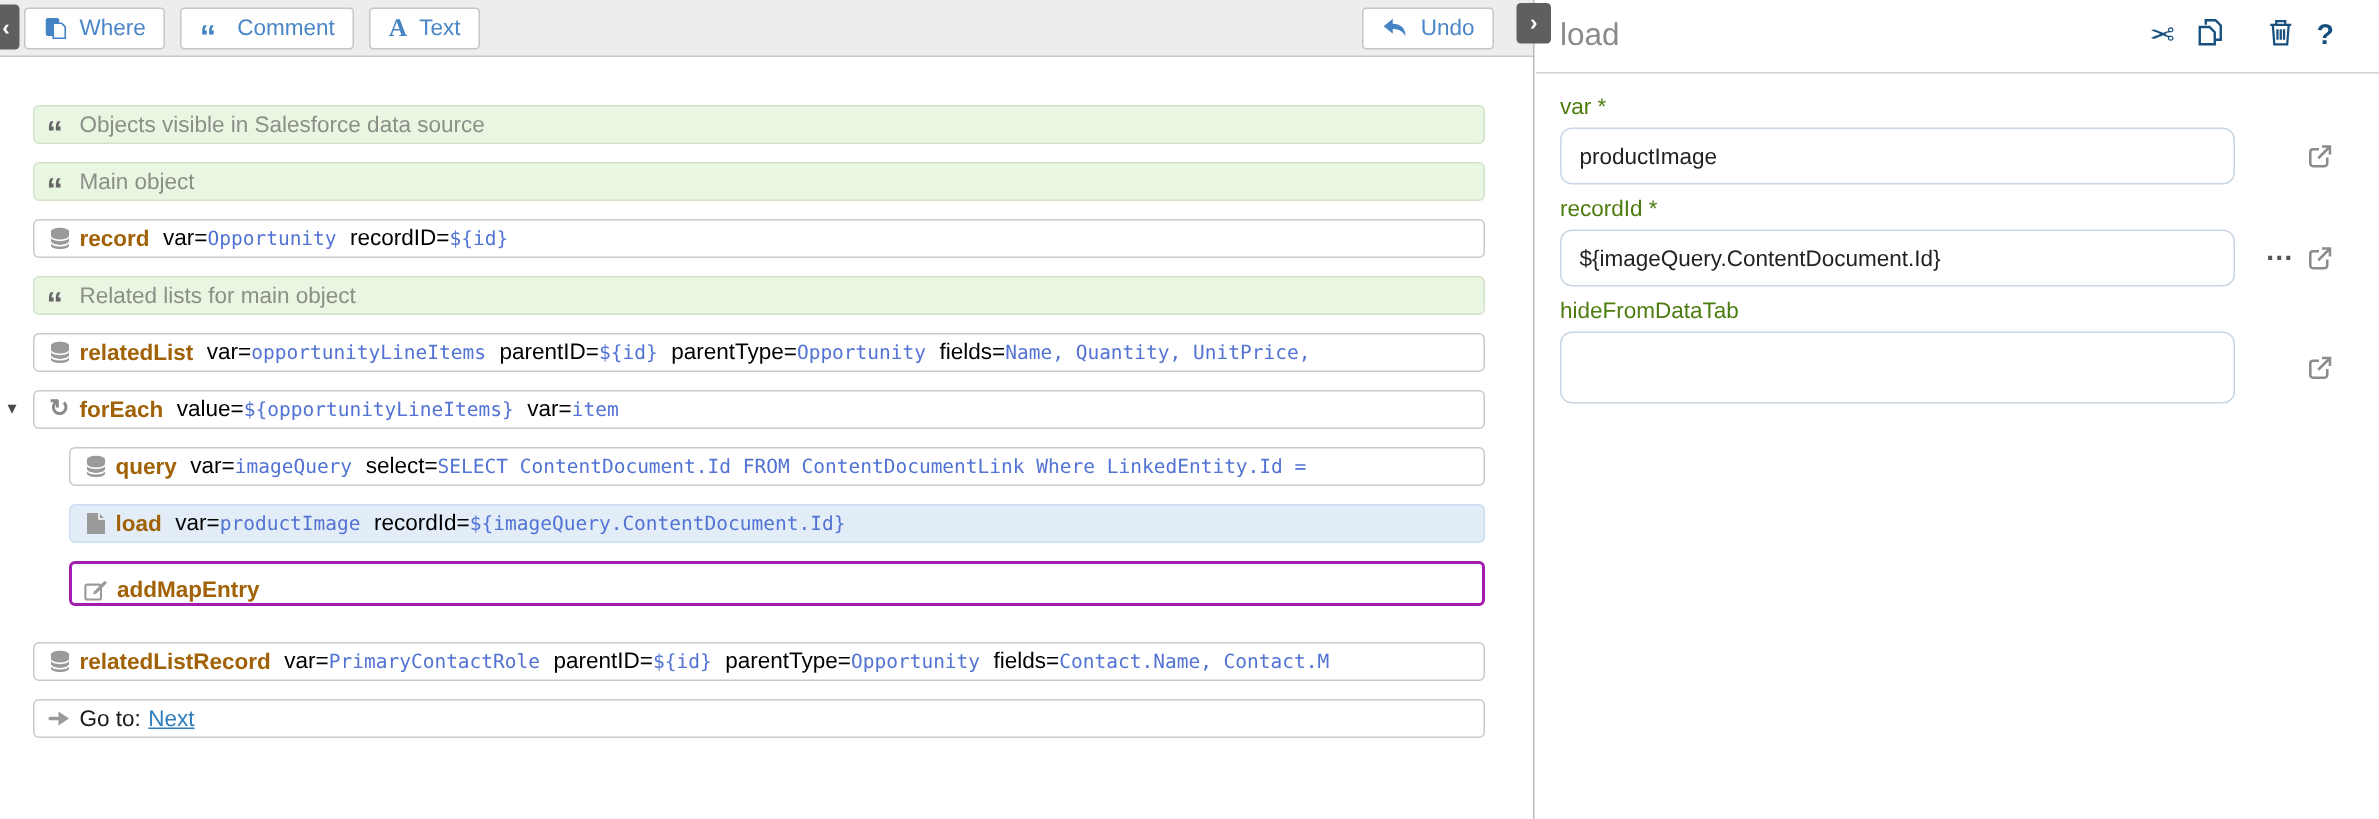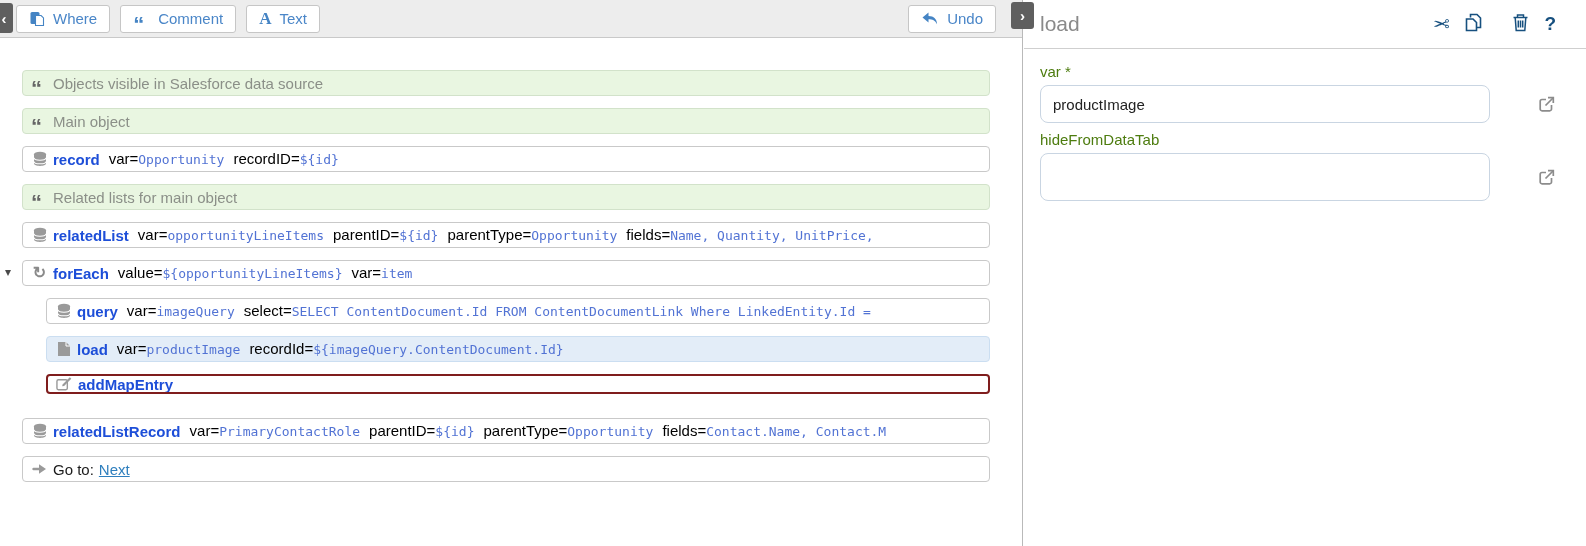--- a/index.html
+++ b/index.html
@@ -14,27 +14,27 @@
   .edge-chevron { position:absolute; z-index:5; background:#5f5f5f; color:#fff; font-weight:bold; font-size:15px; display:flex; align-items:center; justify-content:center; border-radius:3px; cursor:pointer; }
   .chev-left { left:-5px; top:3px; width:18px; height:30px; }
   .chev-right { left:1011px; top:2px; width:23px; height:27px; }
 
   .rows { padding:32px 32px 0 22px; }
   .row-line { position:relative; margin-bottom:12px; }
   .row-line.gap-large { margin-top:24px; }
   .row { display:flex; align-items:center; height:26px; background:#fff; border:1px solid #c9c9c9; border-radius:4px; padding:0 8px; white-space:nowrap; overflow:hidden; cursor:pointer; }
   .row.comment { background:#e9f6e1; border-color:#d2e2ca; }
   .row.selected { background:#e3edf8; border-color:#cbdef1; }
-  .row.error { border:2px solid #7f1d1d; height:20px; }
+  .row.error { border:2px solid #a21caf; height:30px;align-items:flex-end; }
   .row-line.indent1 { margin-left:24px; }
   .caret { position:absolute; left:-17px; top:6px; font-size:12px; color:#4a4a4a; cursor:pointer; line-height:1; }
 
   .icon { display:inline-flex; align-items:center; justify-content:center; }
   .row .icon { width:17px; height:16px; margin-right:5px; flex:none; }
-  .tagname { font-weight:bold; color:#1d4ed8; font-size:15px; margin-right:9px; }
+  .tagname { font-weight:bold; color:#a16207; font-size:15px; margin-right:9px; }
   .comment-text { color:#8b8f88; font-size:15px; }
   .comment-quote { color:#666; font-size:22px; font-weight:bold; line-height:0; transform:translateY(6px); margin-right:6px; }
   .attr { margin-right:9px; }
   .aname { color:#000000; font-size:15px; }
   .aval { color:#5273d4; font-family:"DejaVu Sans Mono", monospace; font-size:13px; }
   .loop-glyph { color:#8a8a8a; font-size:16px; font-weight:bold; line-height:1; }
   .goto-label { color:#1a1a1a; font-size:15px; margin-right:5px; }
   .goto-link { color:#2f7fbe; font-size:15px; text-decoration:underline; cursor:pointer; }
 
   
@@ -271,20 +271,38 @@
                 <svg width="19" height="19" viewBox="0 0 19 19" fill="none" stroke="#8c8c8c" stroke-width="1.7">
                   <path d="M9 4.5 H5 a1.8 1.8 0 0 0 -1.8 1.8 V14 a1.8 1.8 0 0 0 1.8 1.8 h7.7 A1.8 1.8 0 0 0 14.5 14 V10"></path>
                   <path d="M8.5 10.5 L16 3"></path>
                   <path d="M11 2.7 h5.3 V8"></path>
                 </svg>
               </span>
             </div>
           </div>
         </div>
         <div class="field">
+          <div class="flabel">recordId *</div>
+          <div class="frow">
+            <input class="finput" value="${imageQuery.ContentDocument.Id}" style="">
+            <div class="factions">
+              <span class="icon">
+                <span class="more-glyph">…</span>
+              </span>
+              <span class="icon">
+                <svg width="19" height="19" viewBox="0 0 19 19" fill="none" stroke="#8c8c8c" stroke-width="1.7">
+                  <path d="M9 4.5 H5 a1.8 1.8 0 0 0 -1.8 1.8 V14 a1.8 1.8 0 0 0 1.8 1.8 h7.7 A1.8 1.8 0 0 0 14.5 14 V10"></path>
+                  <path d="M8.5 10.5 L16 3"></path>
+                  <path d="M11 2.7 h5.3 V8"></path>
+                </svg>
+              </span>
+            </div>
+          </div>
+        </div>
+        <div class="field">
           <div class="flabel">hideFromDataTab</div>
           <div class="frow">
             <input class="finput tall" style="">
             <div class="factions">
               <span class="icon">
                 <svg width="19" height="19" viewBox="0 0 19 19" fill="none" stroke="#8c8c8c" stroke-width="1.7">
                   <path d="M9 4.5 H5 a1.8 1.8 0 0 0 -1.8 1.8 V14 a1.8 1.8 0 0 0 1.8 1.8 h7.7 A1.8 1.8 0 0 0 14.5 14 V10"></path>
                   <path d="M8.5 10.5 L16 3"></path>
                   <path d="M11 2.7 h5.3 V8"></path>
                 </svg>

